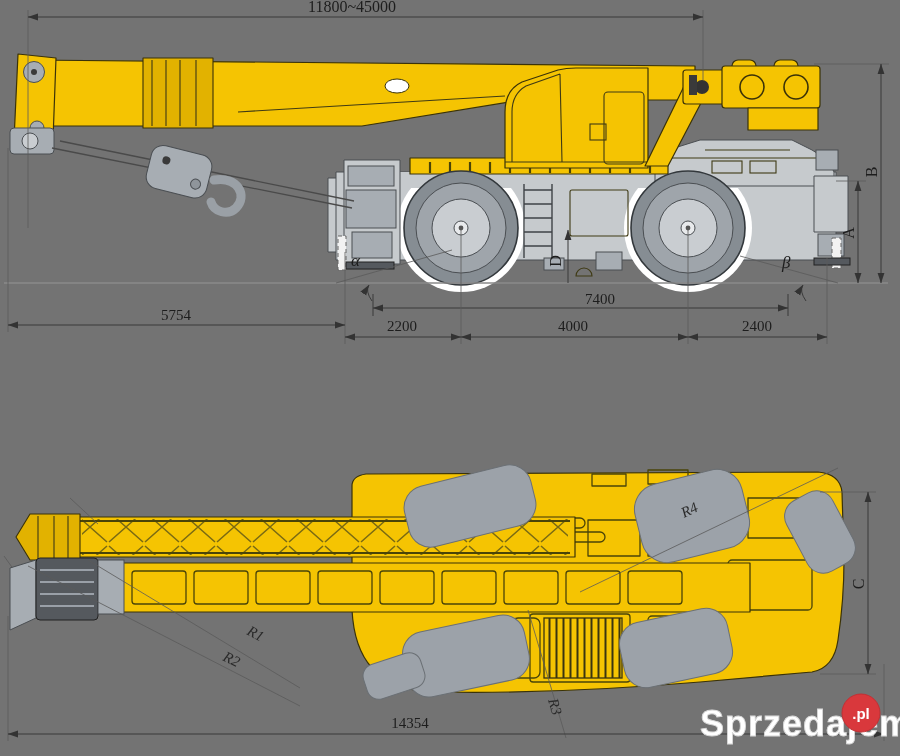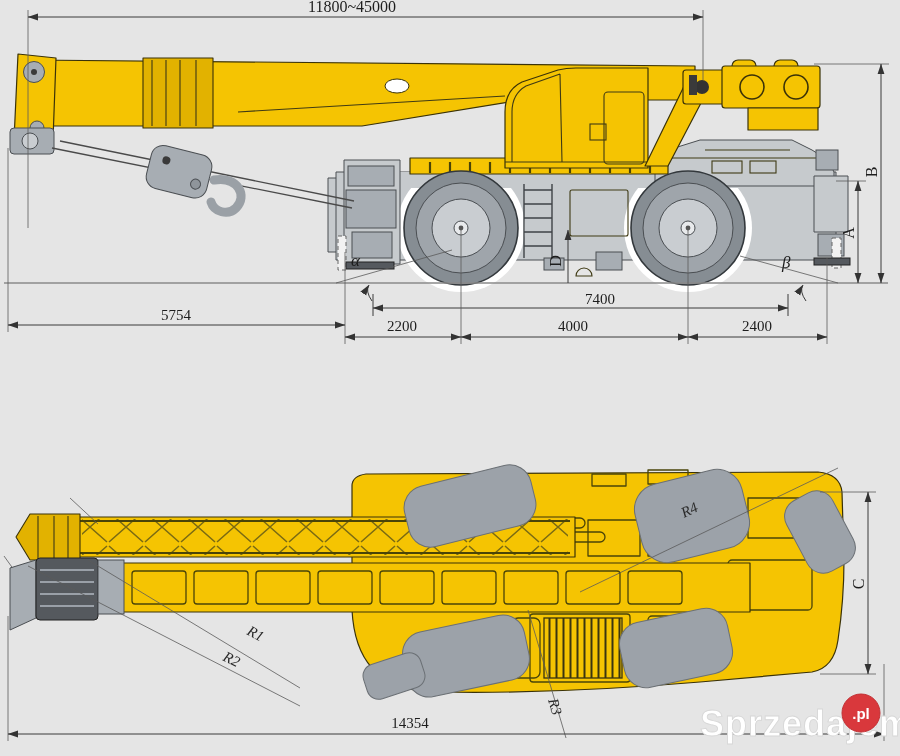--- a/index.html
+++ b/index.html
@@ -1,16 +1,16 @@
 <!DOCTYPE html>
 <html><head>
 <meta charset="utf-8">
 <style>
   html,body{margin:0;padding:0;background:#ffffff;}
-  .stage{position:relative;width:900px;height:756px;background:#e5e5e5;overflow:hidden;
+  .stage{position:relative;width:900px;height:756px;background:#737373;overflow:hidden;
          font-family:"Liberation Serif", serif;text-align:right;}
   svg{display:block;}
   
   .yellow{fill:#F5C402;stroke:#3a3208;stroke-width:1.2;stroke-linejoin:round;}
   .yellow-dk{fill:#E2B200;stroke:#3a3208;stroke-width:1.1;stroke-linejoin:round;}
   .gray{fill:#C6CACD;stroke:#4a4e52;stroke-width:1;stroke-linejoin:round;}
   .gray-mid{fill:#A7ADB3;stroke:#4a4e52;stroke-width:1;}
   .gray-dk{fill:#55595E;stroke:#222;stroke-width:1;}
   .blob{fill:#9CA2A9;stroke:#6b7075;stroke-width:1;}
   .tire{fill:#868D93;stroke:#33383c;stroke-width:1.6;}

